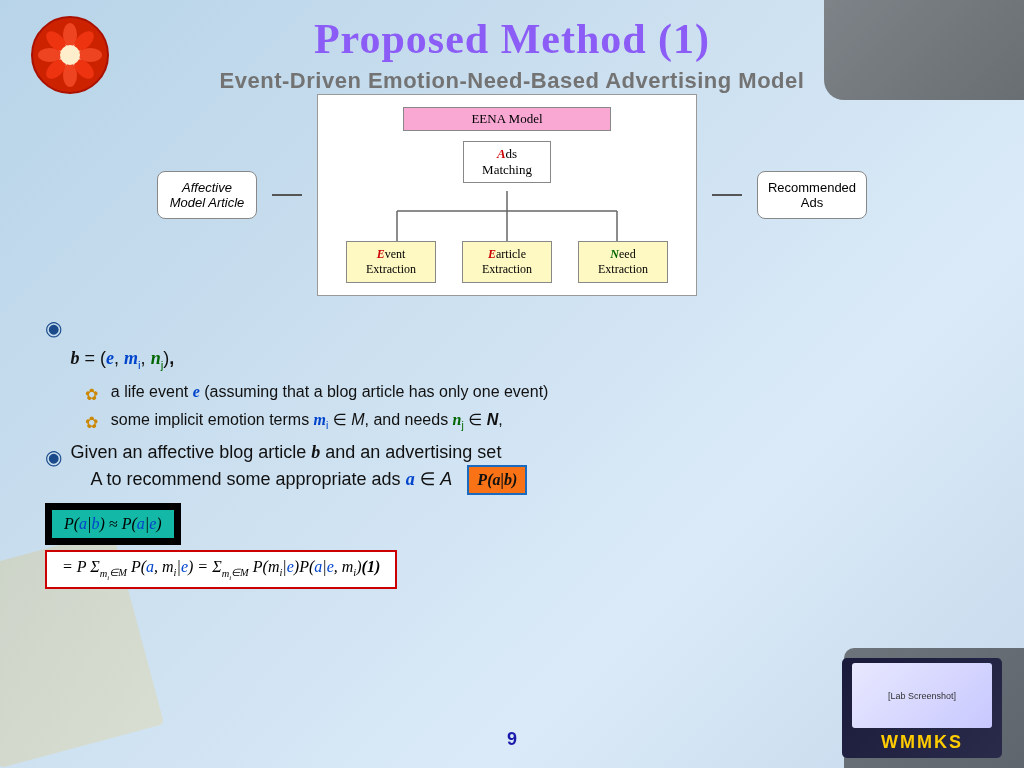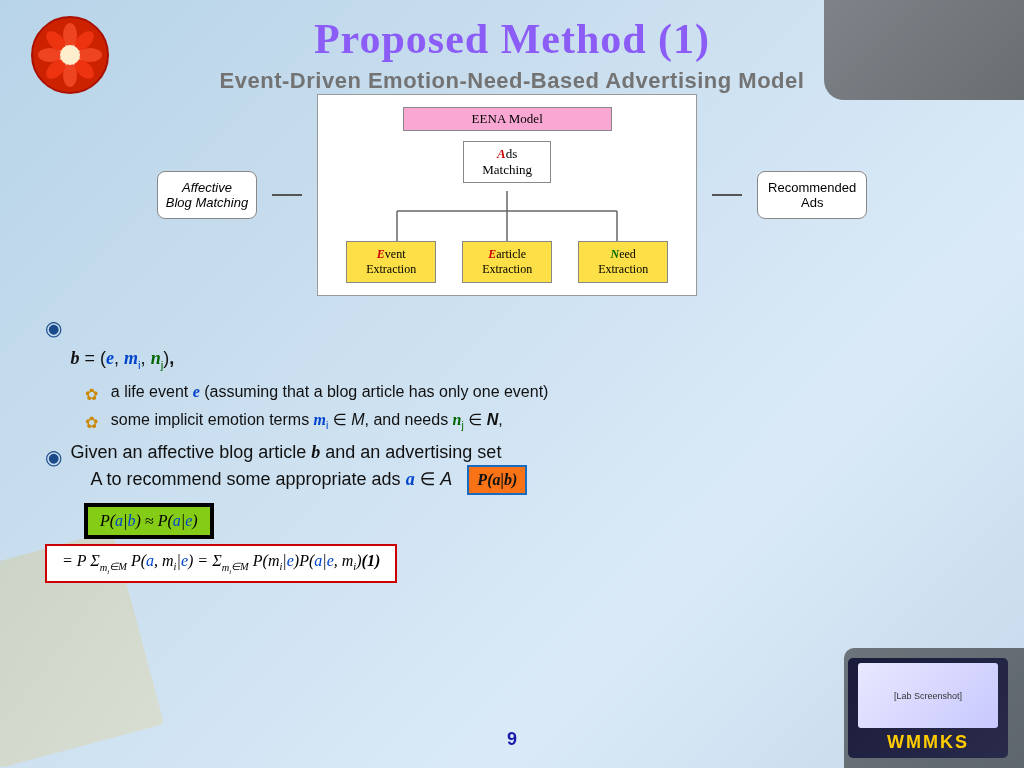--- a/index.html
+++ b/index.html
@@ -167,21 +167,21 @@
       justify-content: space-around;
       align-items: flex-start;
       position: relative;
     }
 
     .branch-box {
       border: 1.5px solid #888;
       padding: 5px 10px;
       font-size: 12px;
       text-align: center;
-      background: #fde047;
+      background: #fef9c3;
       min-width: 90px;
     }
 
     
     .e-italic { font-style: italic; font-weight: bold; color: #cc0000; }
     .n-italic { font-style: italic; font-weight: bold; color: #006600; }
     .a-italic { font-style: italic; font-weight: bold; color: #cc0000; }
 
     
     .content-area {
@@ -224,27 +224,26 @@
     
     .formula-area {
       display: flex;
       align-items: center;
       gap: 15px;
       margin-top: 8px;
       padding: 0 15px;
     }
 
     .formula-box {
-      border: 4px solid #000000;
+      border: 7px solid #000000;
       padding: 5px 12px;
       font-size: 16px;
       font-family: 'Times New Roman', Times, serif;
-      background: #84cc16;
-      display: inline-block;
-      margin-left: 39px;
+      background: #14b8a6;
+      display: inline-block;
     }
 
     .formula-long {
       border: 2px solid #cc0000;
       padding: 6px 15px;
       font-size: 16px;
       font-family: 'Times New Roman', Times, serif;
       background: white;
       display: inline-block;
     }
@@ -269,21 +268,21 @@
       font-size: 18px;
       color: #1a1aaa;
       font-family: Arial, sans-serif;
       font-weight: bold;
     }
 
     
     .bottom-right-logo {
       position: absolute;
       bottom: 10px;
-      right: 16px;
+      right: 22px;
       width: 160px;
       height: 100px;
       background: linear-gradient(135deg, #1a1a3a 0%, #2a2a4a 100%);
       border-radius: 5px;
       display: flex;
       flex-direction: column;
       align-items: center;
       justify-content: center;
       color: white;
       font-size: 11px;
@@ -348,21 +347,21 @@
     </div>
     <h1 class="title">Proposed Method (1)</h1>
   </div>
 
   <div class="subtitle">Event-Driven  Emotion-Need-Based Advertising Model</div>
 
   <div class="diagram-container">
 
     <div class="diagram-box cloud-left">
       <span>Affective</span><br>
-      <span>Blog Matching</span>
+      <span>Model Article</span>
     </div>
 
     <div class="connector-line"></div>
 
     <div class="eena-wrapper">
       <div class="eena-title">EENA Model</div>
 
       
       <div class="ads-matching">
         <div class="box">

